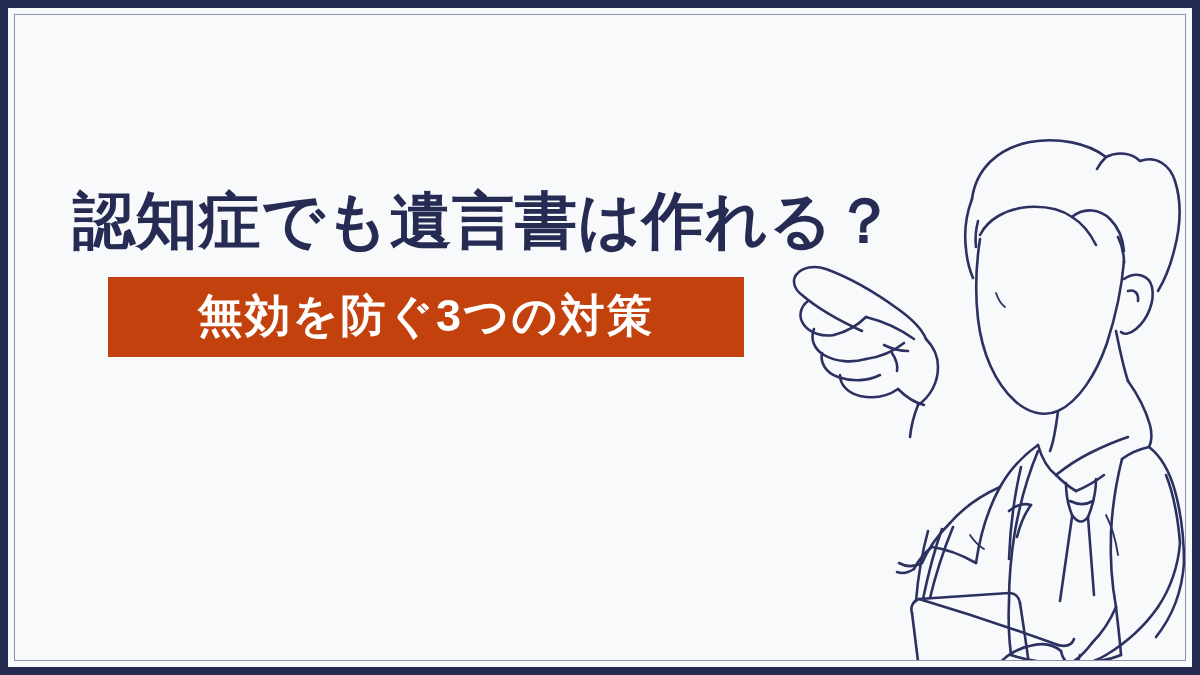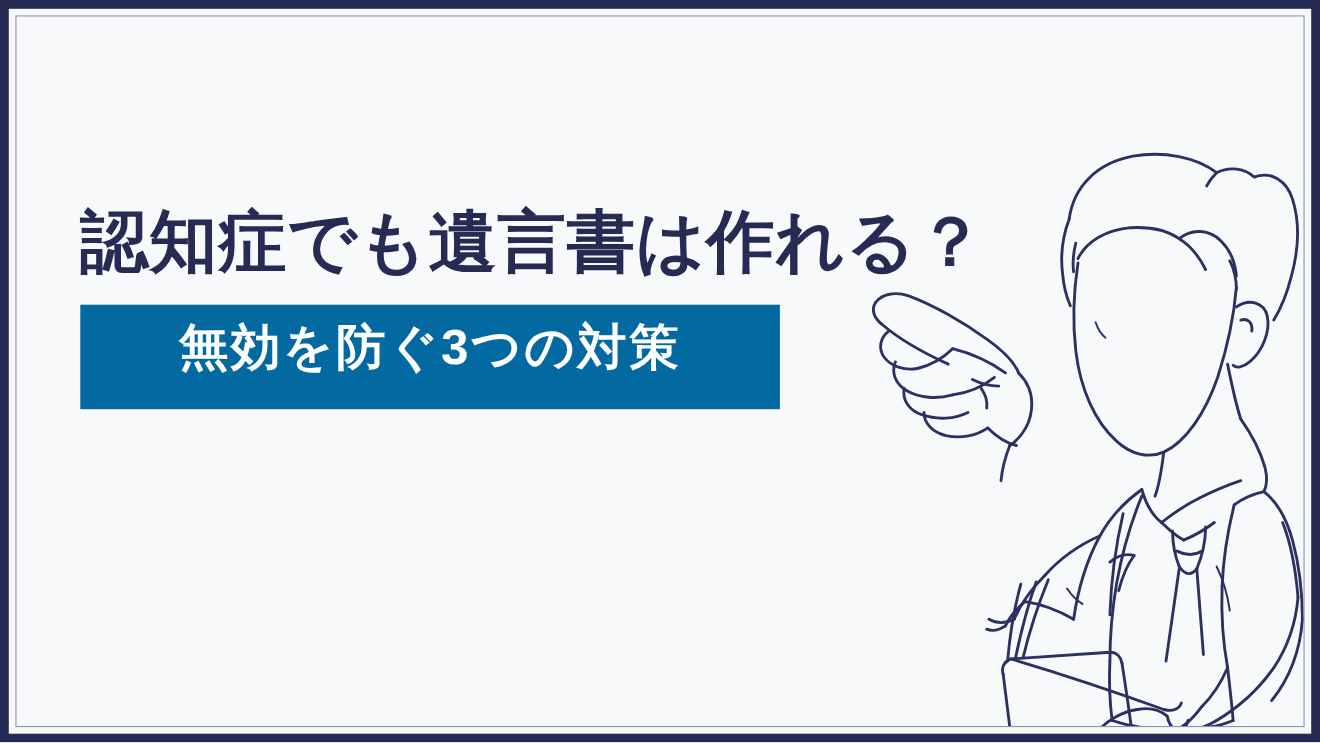--- a/index.html
+++ b/index.html
@@ -46,24 +46,25 @@
     color: #262b54;
     font-size: 62px;
     line-height: 1.12;
     font-weight: 700;
     letter-spacing: 0.012em;
     white-space: nowrap;
   }
   .subtitle-box {
     margin-top: 22px;
     display: inline-block;
-    background: #0369a1;
-    padding: 13px 34px 30px 34px;
+    background: #c2410c;
+    padding: 13px 34px 15px 34px;
     box-sizing: border-box;
     min-width: 636px;
+    margin-left: 35px;
   }
   .subtitle {
     margin: 0;
     color: #ffffff;
     font-size: 45px;
     line-height: 1.15;
     font-weight: 700;
     letter-spacing: 0.05em;
     text-align: center;
     white-space: nowrap;

